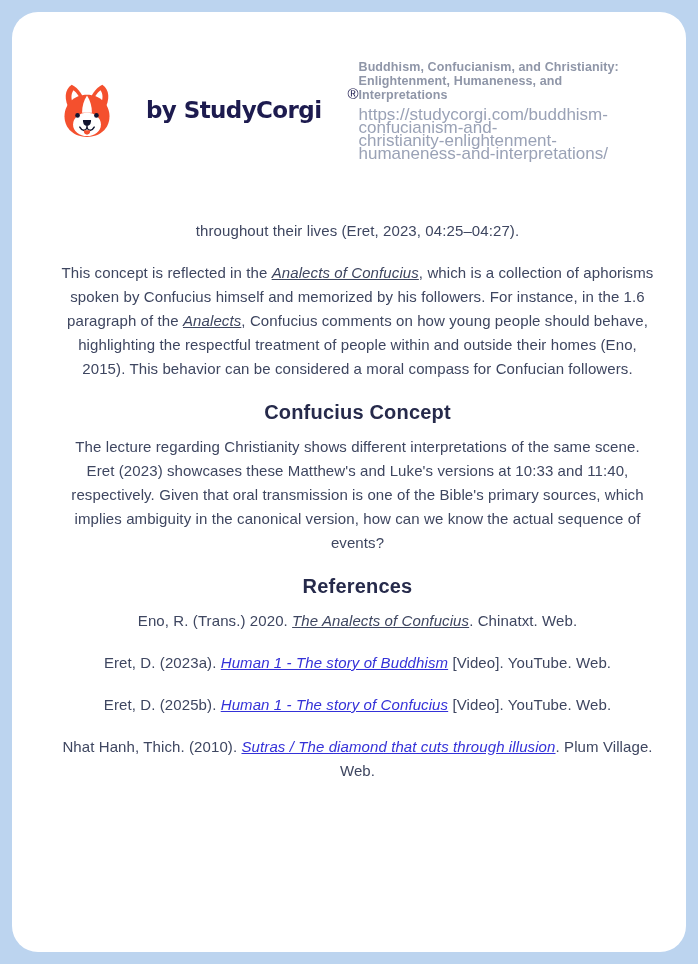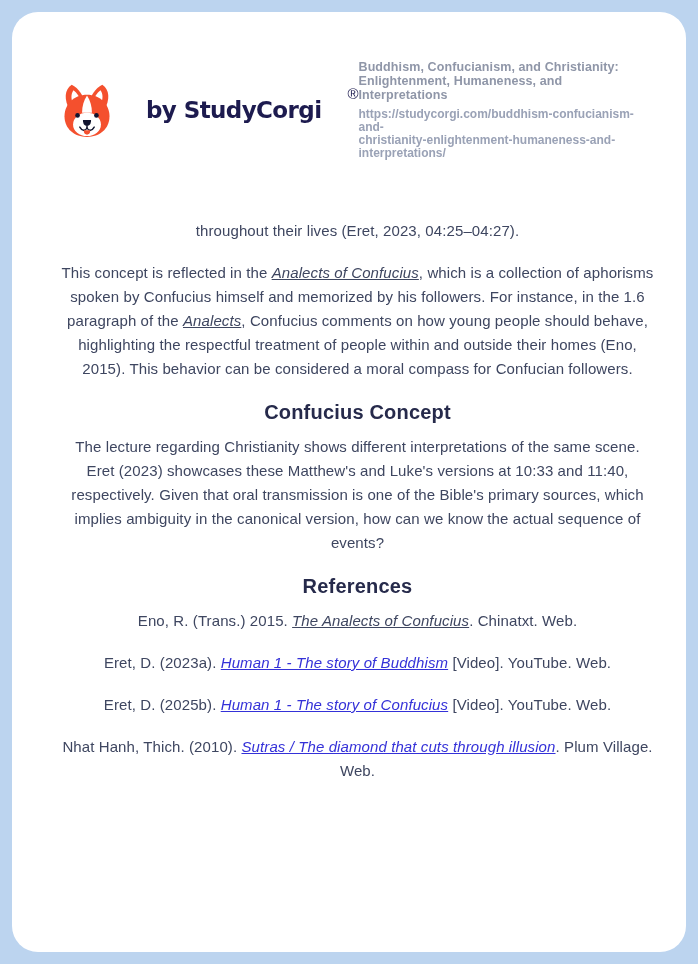--- a/index.html
+++ b/index.html
@@ -42,25 +42,24 @@
   }
   .head-right { text-align: left; max-width: 360px; }
   .doc-title {
     font-weight: bold;
     font-size: 12.5px;
     line-height: 14px;
     color: #8f96a8;
     letter-spacing: 0.1px;
   }
   .doc-url {
-    font-size: 12px;
+    font-size: 17px;
     line-height: 13px;
     color: #9aa2b6;
     margin-top: 6px;
-    font-weight: bold;
   }
   .doc-body {
     padding: 59px 31px 0 48px;
     font-size: 15px;
     line-height: 24px;
     color: #3e4660;
     letter-spacing: 0.1px;
     text-align: center;
   }
   .doc-body p { margin: 0 0 18px; }
@@ -116,20 +115,20 @@
         </div>
       </div>
     </header>
 
     <main class="doc-body">
         <p><span>throughout their lives (Eret, 2023, 04:25–04:27).</span></p>
         <p><span>This concept is reflected in the </span><span class="italic">Analects of Confucius</span><span>, which is a collection of aphorisms spoken by Confucius himself and memorized by his followers. For instance, in the 1.6 paragraph of the </span><span class="italic">Analects</span><span>, Confucius comments on how young people should behave, highlighting the respectful treatment of people within and outside their homes (Eno, 2015). This behavior can be considered a moral compass for Confucian followers.</span></p>
         <h2><span>Confucius Concept</span></h2>
         <p><span>The lecture regarding Christianity shows different interpretations of the same scene. Eret (2023) showcases these Matthew's and Luke's versions at 10:33 and 11:40, respectively. Given that oral transmission is one of the Bible's primary sources, which implies ambiguity in the canonical version, how can we know the actual sequence of events?</span></p>
         <h2><span>References</span></h2>
-        <p><span>Eno, R. (Trans.) 2015. </span><span class="italic">The Analects of Confucius</span><span>. Chinatxt. Web.</span></p>
+        <p><span>Eno, R. (Trans.) 2020. </span><span class="italic">The Analects of Confucius</span><span>. Chinatxt. Web.</span></p>
         <p><span>Eret, D. (2023a). </span><a href="#" class="ref-link">Human 1 - The story of Buddhism</a><span> [Video]. YouTube. Web.</span></p>
         <p><span>Eret, D. (2025b). </span><a href="#" class="ref-link">Human 1 - The story of Confucius</a><span> [Video]. YouTube. Web.</span></p>
         <p><span>Nhat Hanh, Thich. (2010). </span><a href="#" class="ref-link">Sutras / The diamond that cuts through illusion</a><span>. Plum Village. Web.</span></p>
       </main>
 
   </div>
 </div>
 
 </body></html>

